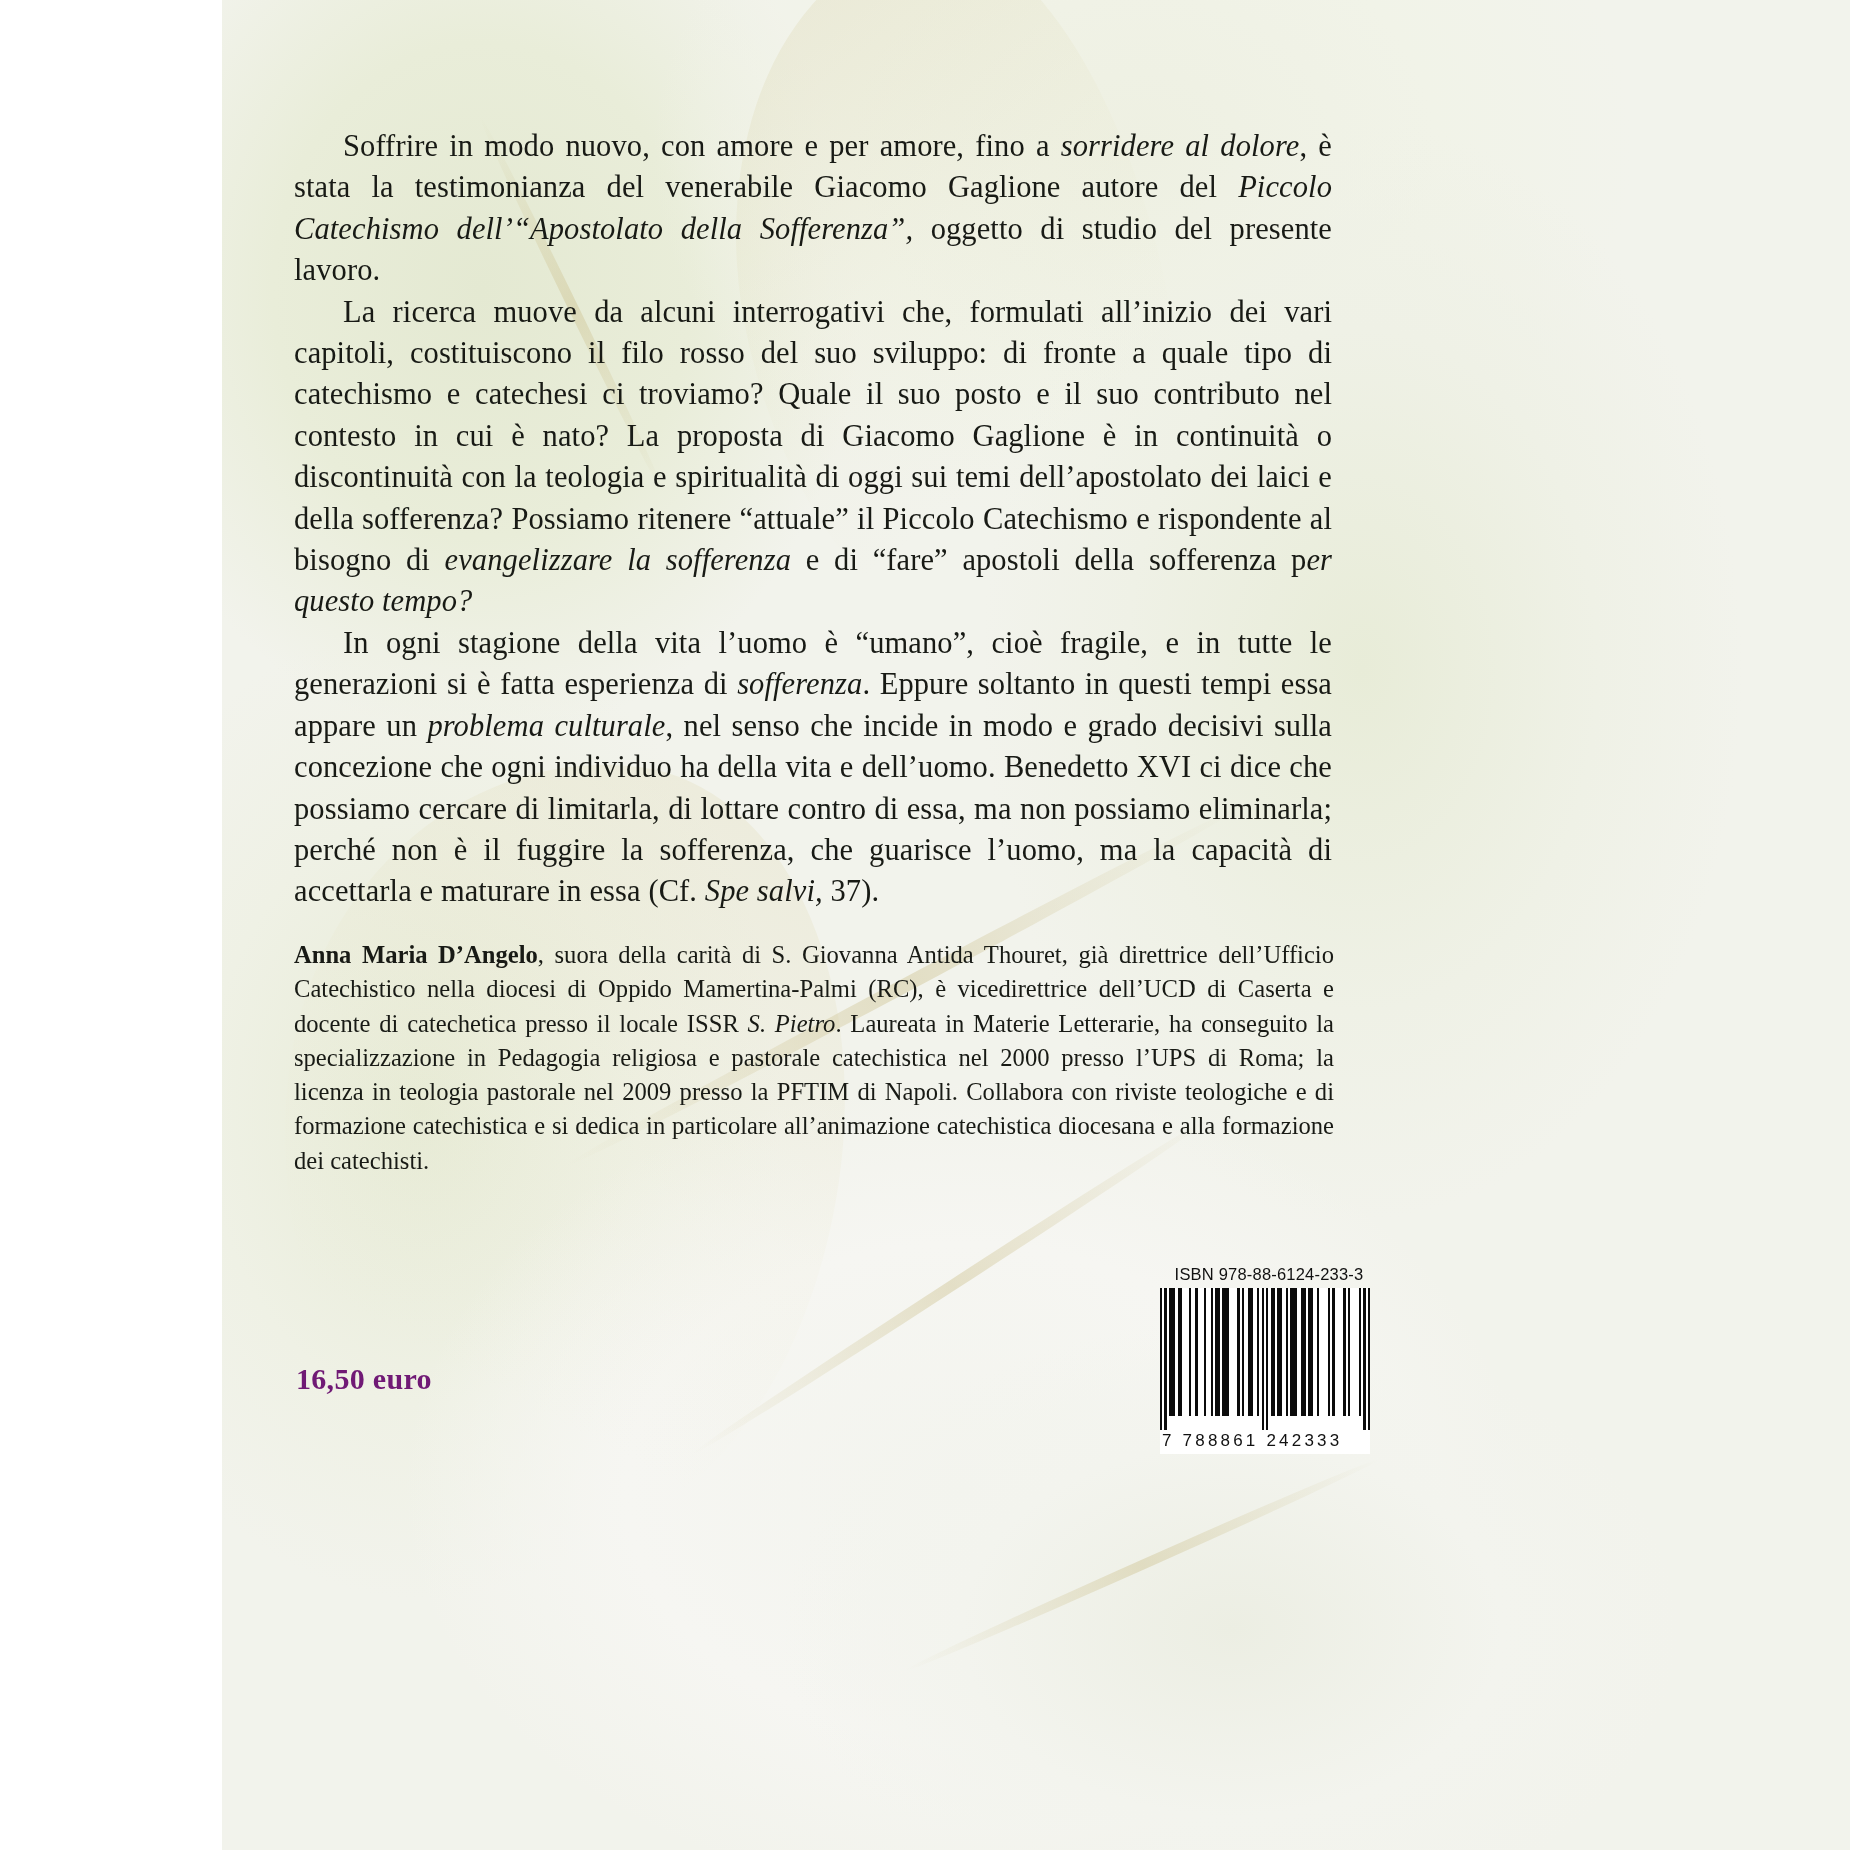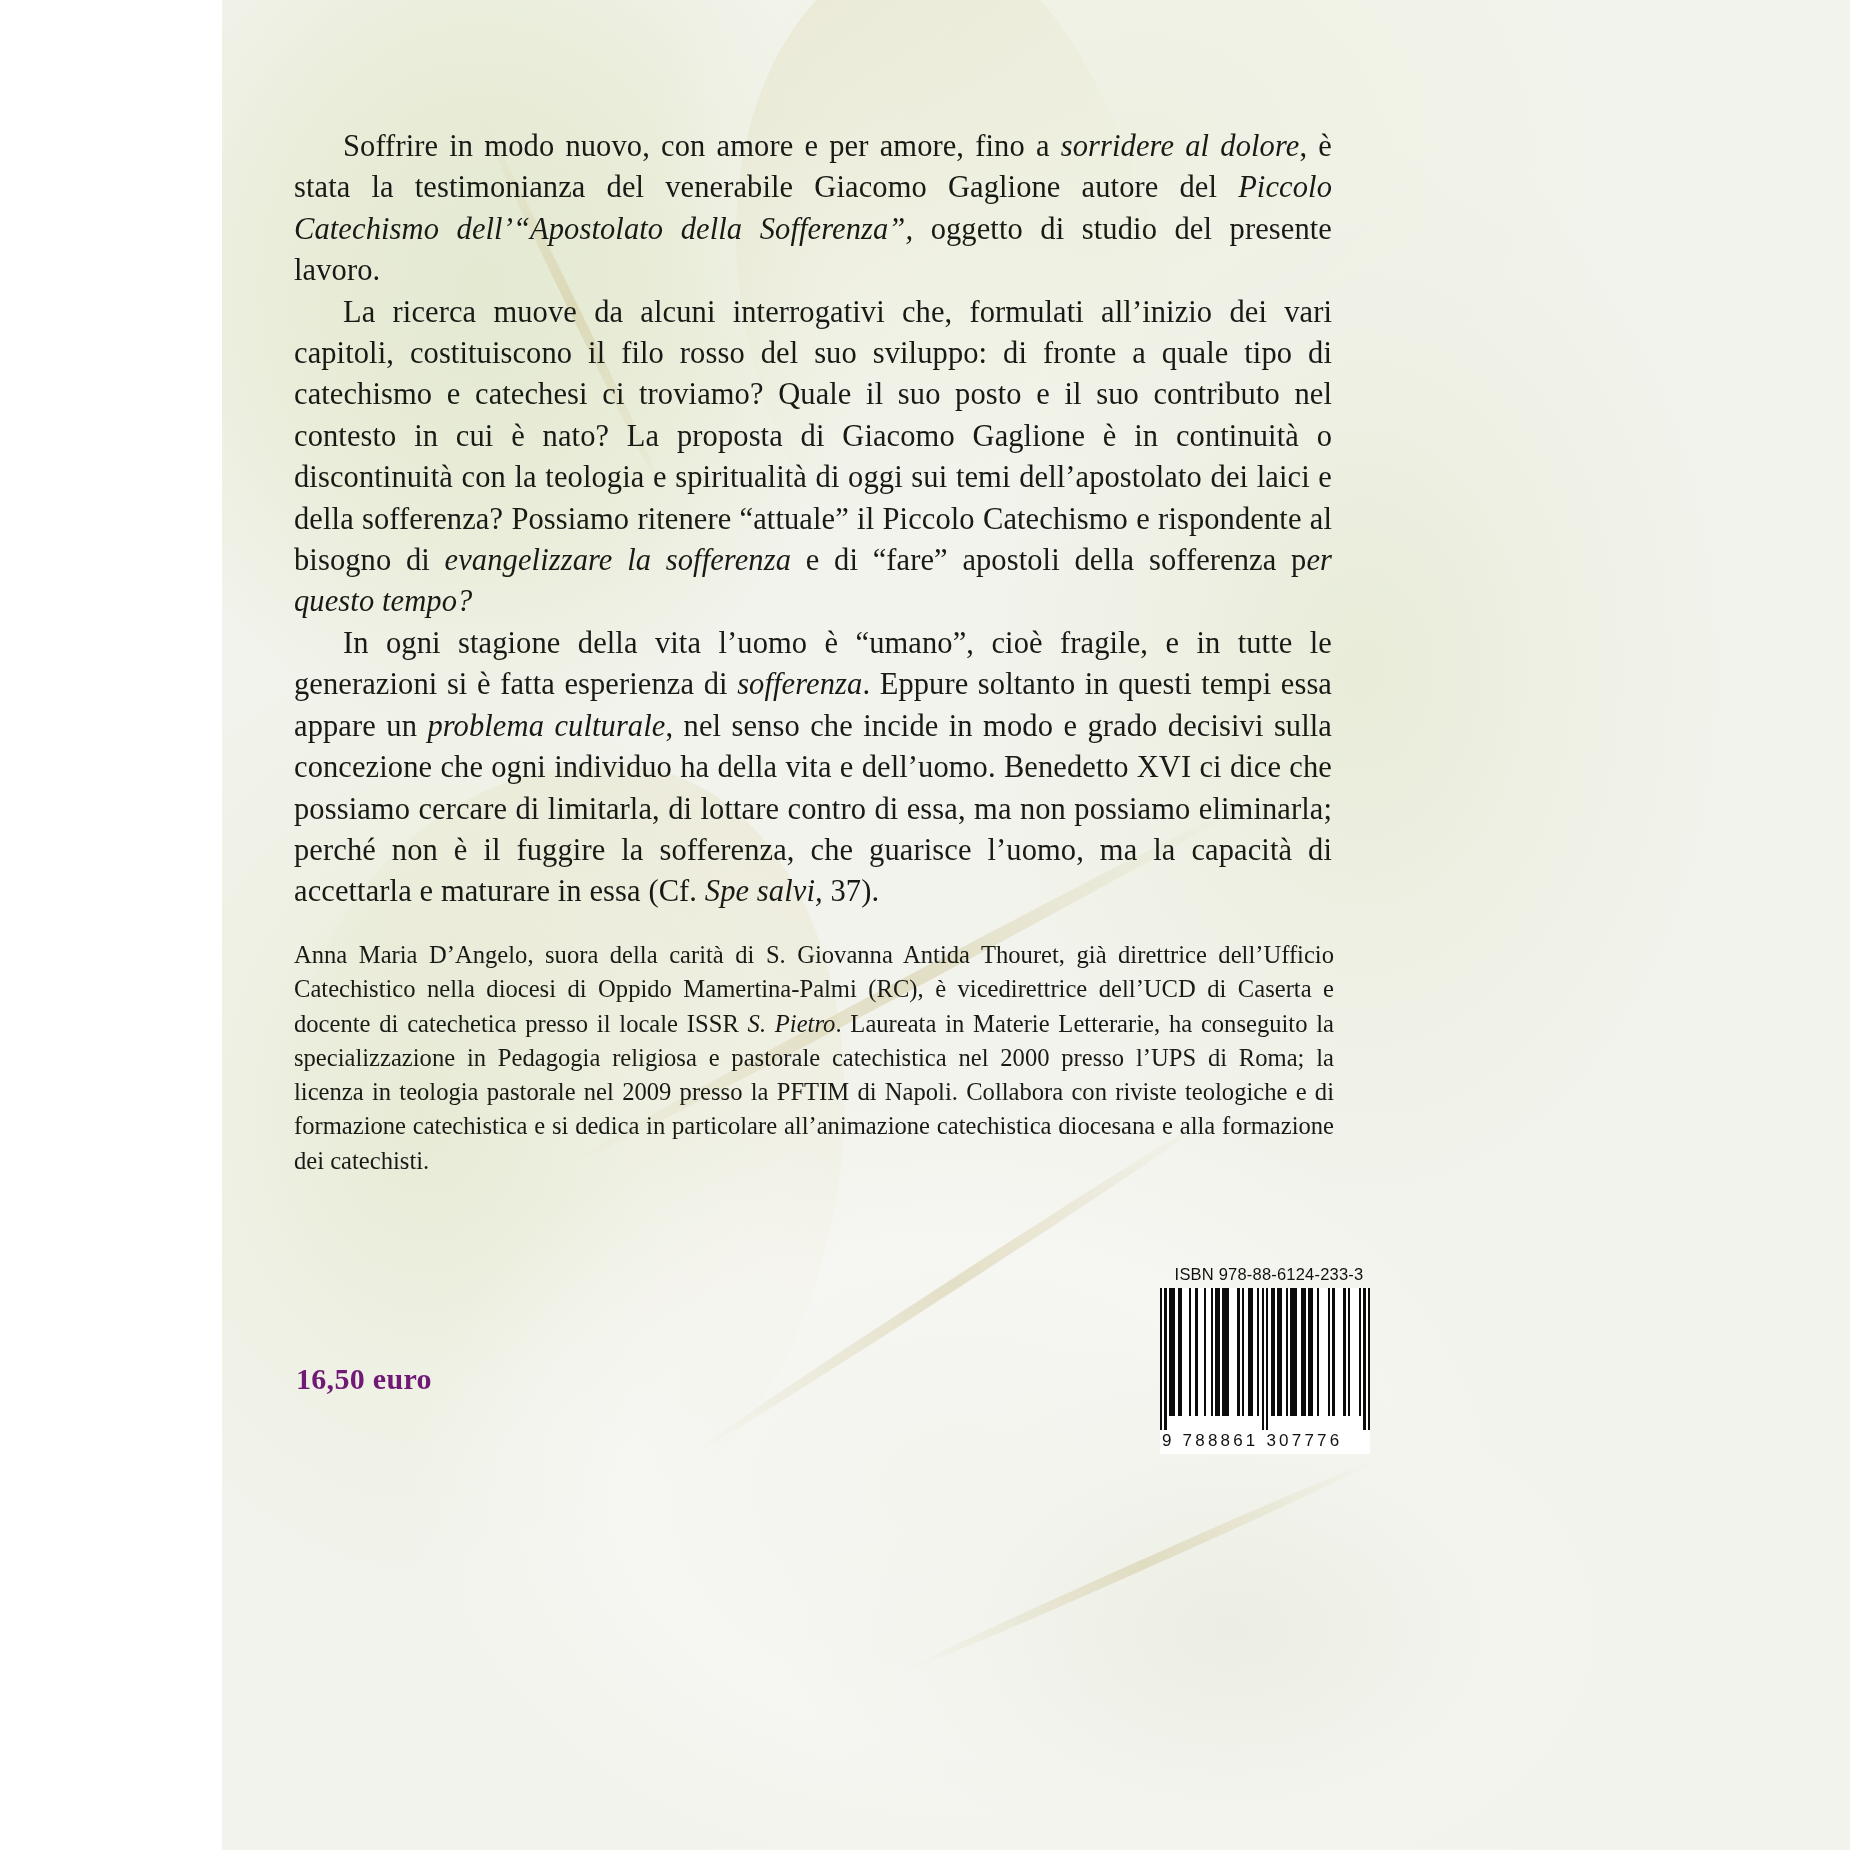--- a/index.html
+++ b/index.html
@@ -96,21 +96,21 @@
     left: 0px;
     top: 938px;
     width: 1040px;
     color: #181a15;
     font-size: 24.6px;
     line-height: 34.3px;
     text-align: justify;
     text-justify: inter-word;
   }
   .bio p { margin: 0; text-indent: 0; }
-  .bio b { font-weight: normal; }
+  .bio b { font-weight: bold; }
   .bio em { font-style: italic; }
 
   .price {
     position: absolute;
     left: 2px;
     top: 1362px;
     font-size: 30px;
     font-weight: bold;
     color: #701a75;
     letter-spacing: 0.3px;
@@ -231,19 +231,19 @@
               <div class="bar short" style="left: 150.316px; width: 2.21053px;"></div>
               <div class="bar short" style="left: 156.947px; width: 2.21053px;"></div>
               <div class="bar short" style="left: 168px; width: 2.21053px;"></div>
               <div class="bar short" style="left: 172.421px; width: 2.21053px;"></div>
               <div class="bar short" style="left: 183.474px; width: 2.21053px;"></div>
               <div class="bar short" style="left: 187.895px; width: 2.21053px;"></div>
               <div class="bar short" style="left: 198.947px; width: 2.21053px;"></div>
               <div class="bar" style="left: 203.368px; width: 2.21053px;"></div>
               <div class="bar" style="left: 207.789px; width: 2.21053px;"></div>
             </div>
-          <div class="digits">9 788861 307776</div>
+          <div class="digits">7 788861 242333</div>
         </div>
       </div>
 
     </div>
   </div>
 </div>
 
 </body></html>

